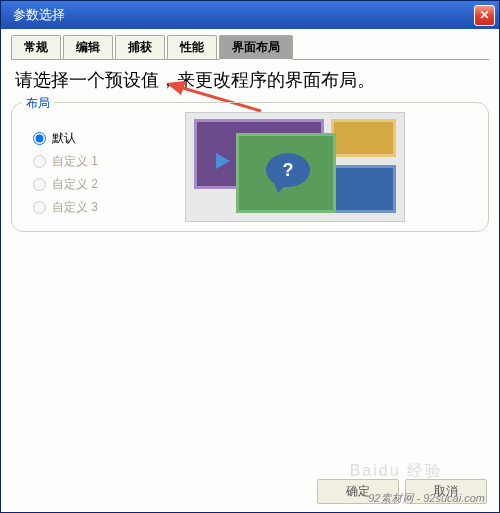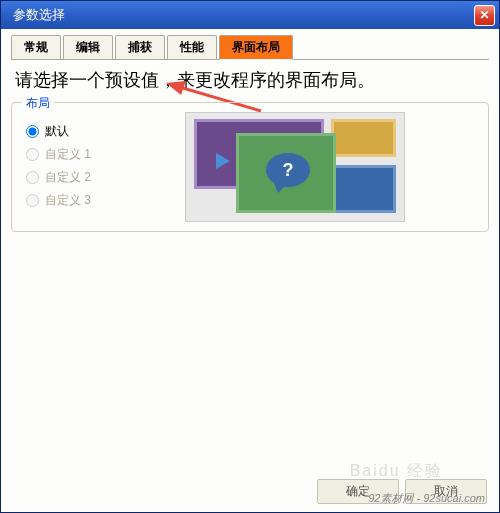--- a/index.html
+++ b/index.html
@@ -4,23 +4,23 @@
 <style>
 * { box-sizing: border-box; margin: 0; padding: 0; }
 body { font-family: "Microsoft YaHei", SimSun, sans-serif; font-size: 12px; background: #fff; }
 .window { width: 500px; height: 513px; border: 1px solid #0a246a; position: relative; background: #ece9d8; }
 .titlebar { height: 28px; background: linear-gradient(to bottom, #3b77dd 0%, #2b5fc7 50%, #1f4fb0 100%); display: flex; align-items: center; padding: 0 4px 0 12px; }
 .title-text { color: #fff; font-size: 13px; flex: 1; }
 .close-btn { width: 21px; height: 21px; background: linear-gradient(to bottom, #f49b8e, #e2432f 50%, #c92a1a); border: 1px solid #fff; border-radius: 3px; color: #fff; display: flex; align-items: center; justify-content: center; font-weight: bold; cursor: pointer; }
 .content { padding: 6px 10px 10px 10px; background: #fdfdfb; height: calc(100% - 28px); position: relative; }
 .tabs { display: flex; border-bottom: 1px solid #aca899; margin-bottom: 8px; position: relative; font-weight: bold; }
 .tab { padding: 3px 12px; border: 1px solid #aca899; border-bottom: none; background: #f5f4ea; margin-right: 2px; cursor: pointer; border-radius: 2px 2px 0 0; position: relative; }
-.tab.active { background: #f97316; border-bottom: 1px solid #fdfdfb; margin-bottom: -1px; }
+.tab.active { background: #a3a3a3; border-bottom: 1px solid #fdfdfb; margin-bottom: -1px; }
 .instruction { margin: 4px 0 10px 4px; font-size: 18px; }
-.layout-group { border: 1px solid #d0d0bf; border-radius: 4px; padding: 14px; margin: 4px 0; position: relative; height: 130px; display: flex; }
+.layout-group { border: 1px solid #d0d0bf; border-radius: 12px; padding: 21px; margin: 4px 0; position: relative; height: 130px; display: flex; }
 .layout-legend { position: absolute; top: -8px; left: 10px; background: #fdfdfb; padding: 0 4px; color: #0046d5; font-size: 12px; }
 .radio-group { width: 90px; }
 .radio-item { display: flex; align-items: center; margin: 6px 0; cursor: pointer; }
 .radio-item input { margin-right: 6px; }
 .radio-item.disabled { color: #aca899; }
 .preview { flex: 1; display: flex; align-items: center; justify-content: center; }
 .preview-box { width: 220px; height: 110px; background: #e8e8e8; border: 1px solid #ccc; position: relative; }
 .pv-purple { position: absolute; left: 8px; top: 6px; width: 130px; height: 70px; background: #6b4a8c; border: 3px solid #a78bc7; }
 .pv-yellow { position: absolute; right: 8px; top: 6px; width: 65px; height: 38px; background: #d4a843; border: 3px solid #e8c878; }
 .pv-blue { position: absolute; right: 8px; bottom: 8px; width: 65px; height: 48px; background: #3968a8; border: 3px solid #6b94c8; }

